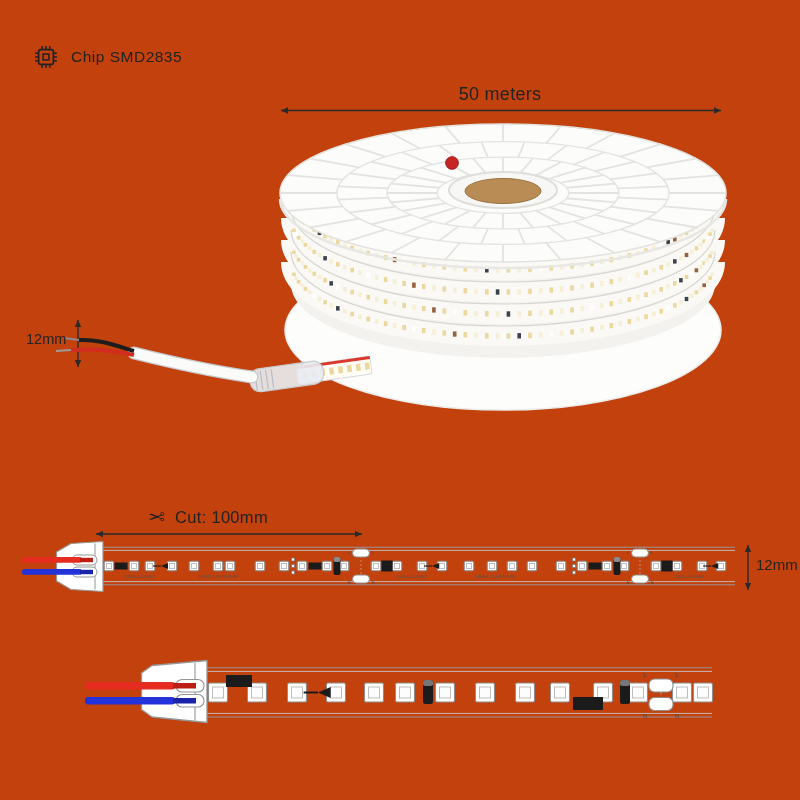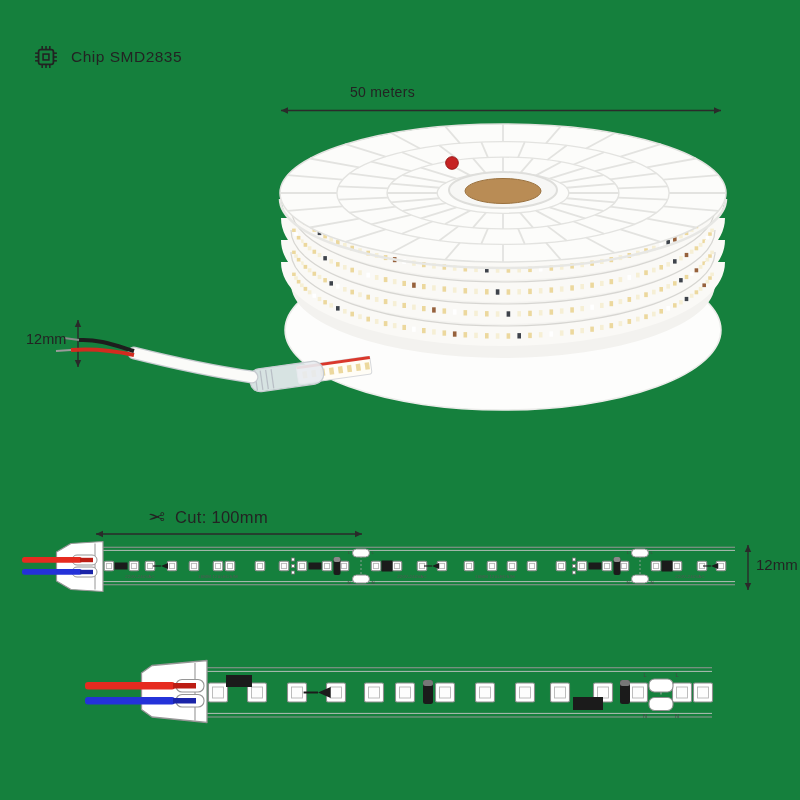--- a/index.html
+++ b/index.html
@@ -1,23 +1,23 @@
 <!DOCTYPE html>
 <html><head>
 <meta charset="utf-8">
 <style>
   html,body{margin:0;padding:0;background:#fff;}
-  .canvas{position:relative;width:800px;height:800px;background:#15803d;overflow:hidden;
+  .canvas{position:relative;width:800px;height:800px;background:#c2410c;overflow:hidden;
           font-family:"Liberation Sans",sans-serif;color:#232323;}
   svg.layer{position:absolute;left:0;top:0;}
   .label{position:absolute;white-space:nowrap;color:#232323;}
   .chip{left:34px;top:45px;display:flex;align-items:center;gap:13px;
         font-size:15.5px;font-weight:500;letter-spacing:.5px;}
   .chip svg{display:block;}
-  .len{left:350px;top:84px;width:300px;text-align:left;font-size:14px;font-weight:500;letter-spacing:.3px;}
+  .len{left:350px;top:84px;width:300px;text-align:center;font-size:18px;font-weight:500;letter-spacing:.3px;}
   .wireh{left:26px;top:331px;font-size:14.5px;font-weight:500;}
   .cut{left:148px;top:507px;display:flex;align-items:center;gap:10px;
        font-size:16.5px;font-weight:500;letter-spacing:.3px;}
   .cut .sc{font-family:"DejaVu Sans",sans-serif;font-size:20px;transform:scaleX(-1);display:inline-block;line-height:1;}
   .striph{left:756px;top:556px;font-size:15px;font-weight:500;}
 </style>
 </head>
 <body>
 
 <div class="canvas">

